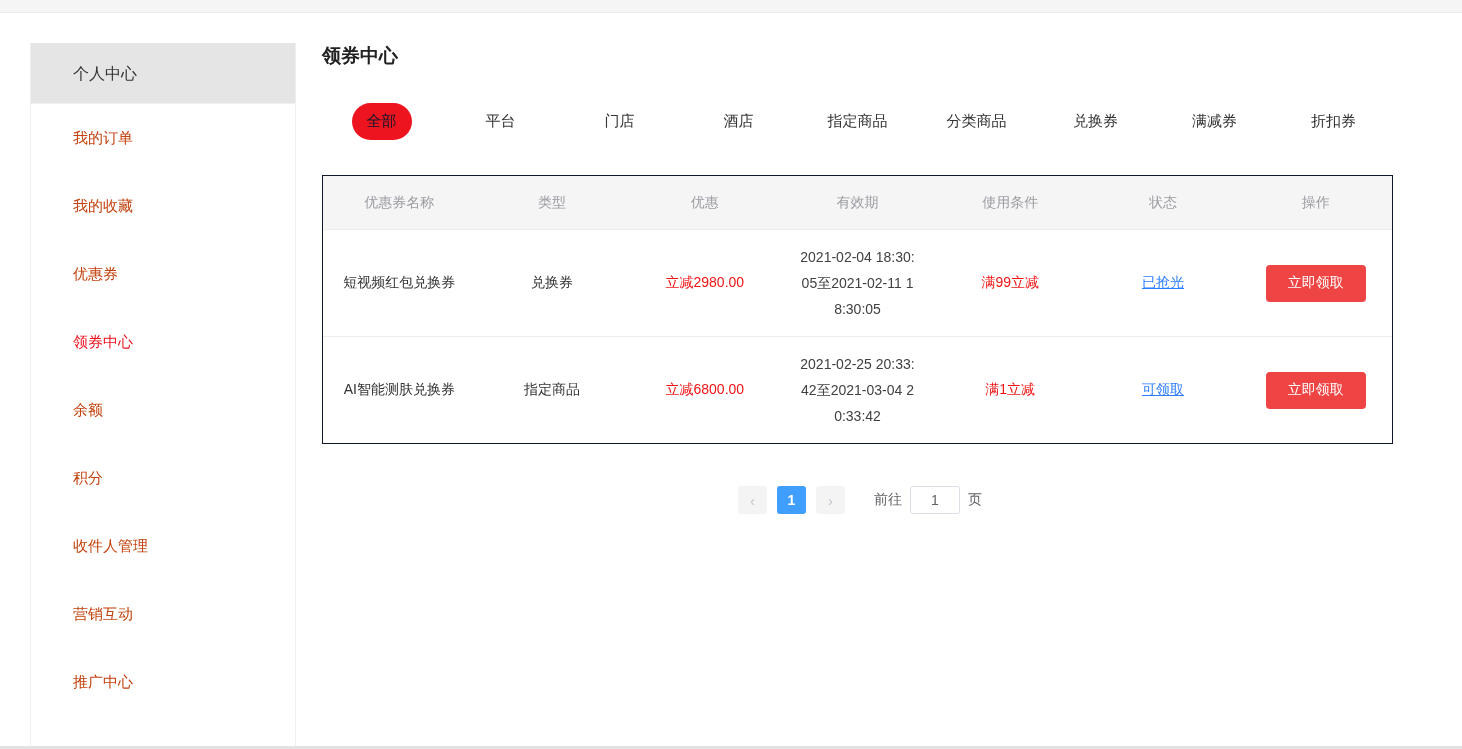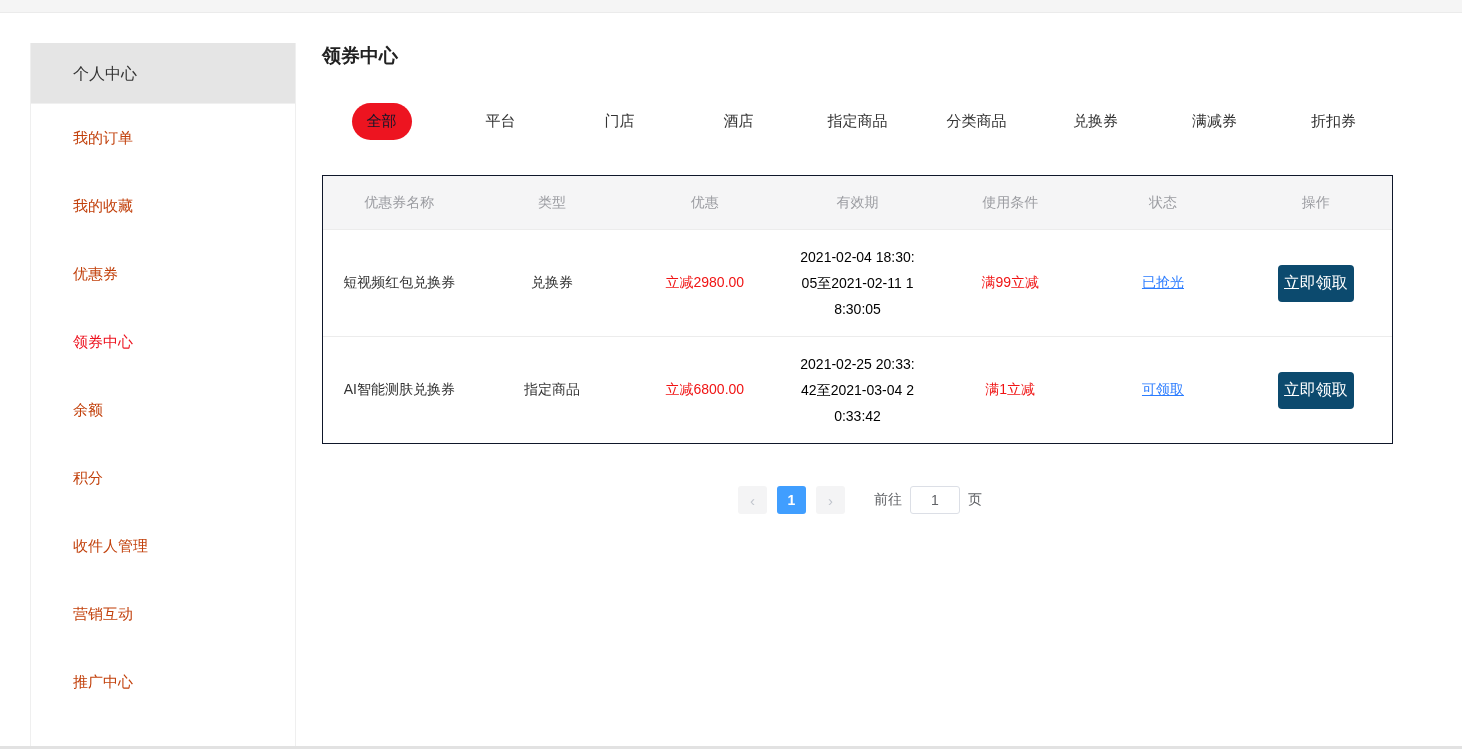--- a/index.html
+++ b/index.html
@@ -28,24 +28,24 @@
     padding:9px 15px; font-size:15px; }
 
   .coupon-table { margin-top:35px; border:1px solid #0f172a; }
   .t-row { display:flex; align-items:center; }
   .t-head { background:#f5f5f6; height:53px; }
   .t-body { height:107px; background:#fff; border-top:1px solid #ececec; }
   .t-cell { flex:1; text-align:center; font-size:14px; color:#333; }
   .t-head .t-cell { color:#9b9ca1; }
   .red-text { color:#f01414; }
   .blue-text { color:#2b7cff;text-decoration:underline; }
-  .date-text { color:#000000; width:118px; margin:16px auto; line-height:26px;
+  .date-text { color:#404040; width:118px; margin:16px auto; line-height:26px;
     word-break:break-all; }
-  .claim-btn { background:#0c4a6e; color:#fff; border:none; border-radius:4px;
-    width:76px; height:37px; font-size:16px; cursor:pointer;
+  .claim-btn { background:#ef4444; color:#fff; border:none; border-radius:4px;
+    width:100px; height:37px; font-size:14px; cursor:pointer;
     font-family:"Liberation Sans","DejaVu Sans",sans-serif; }
 
   .pager { margin-top:42px; display:flex; justify-content:center; align-items:center; }
   .pg-btn { width:29px; height:28px; background:#f4f4f5; color:#c0c4cc; border-radius:3px;
     display:flex; align-items:center; justify-content:center; font-size:15px;
     margin:0 5px; cursor:pointer; user-select:none; }
   .pg-num { width:29px; height:28px; background:#409eff; color:#fff; border-radius:3px;
     display:flex; align-items:center; justify-content:center; font-size:14px;
     font-weight:bold; margin:0 5px; cursor:pointer; }
   .jump { display:flex; align-items:center; margin-left:24px; font-size:14px; color:#606266; }

